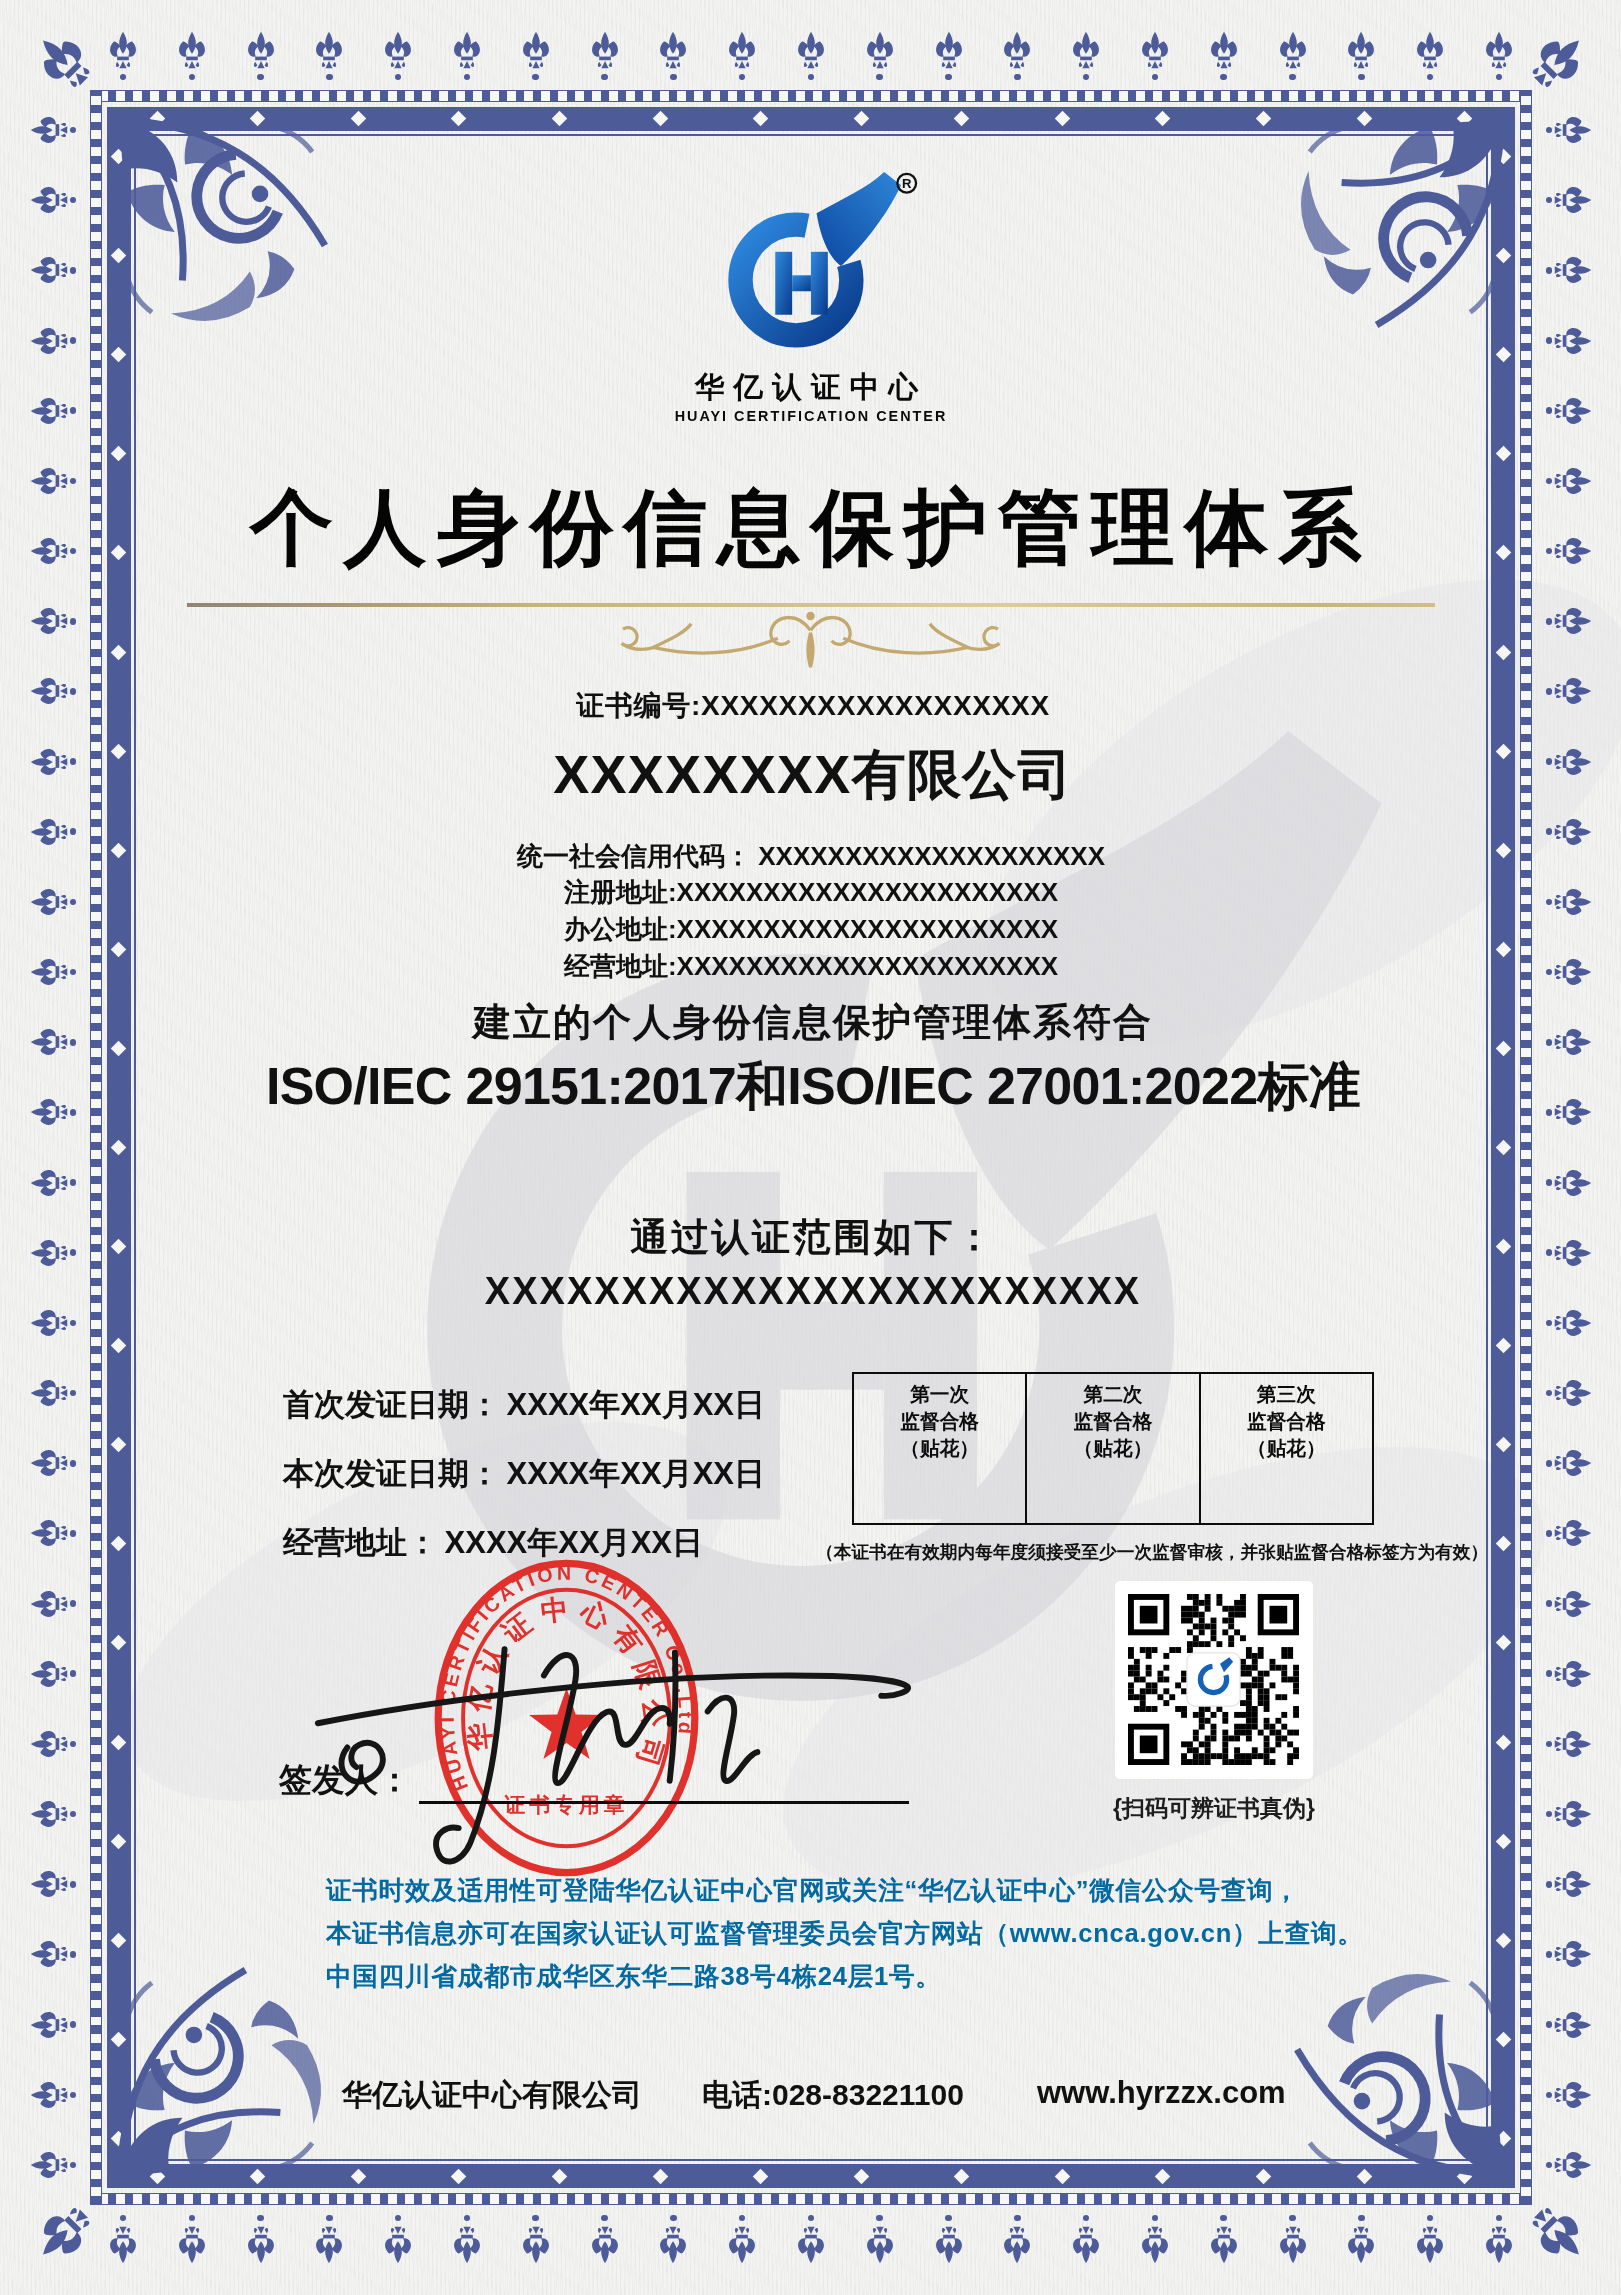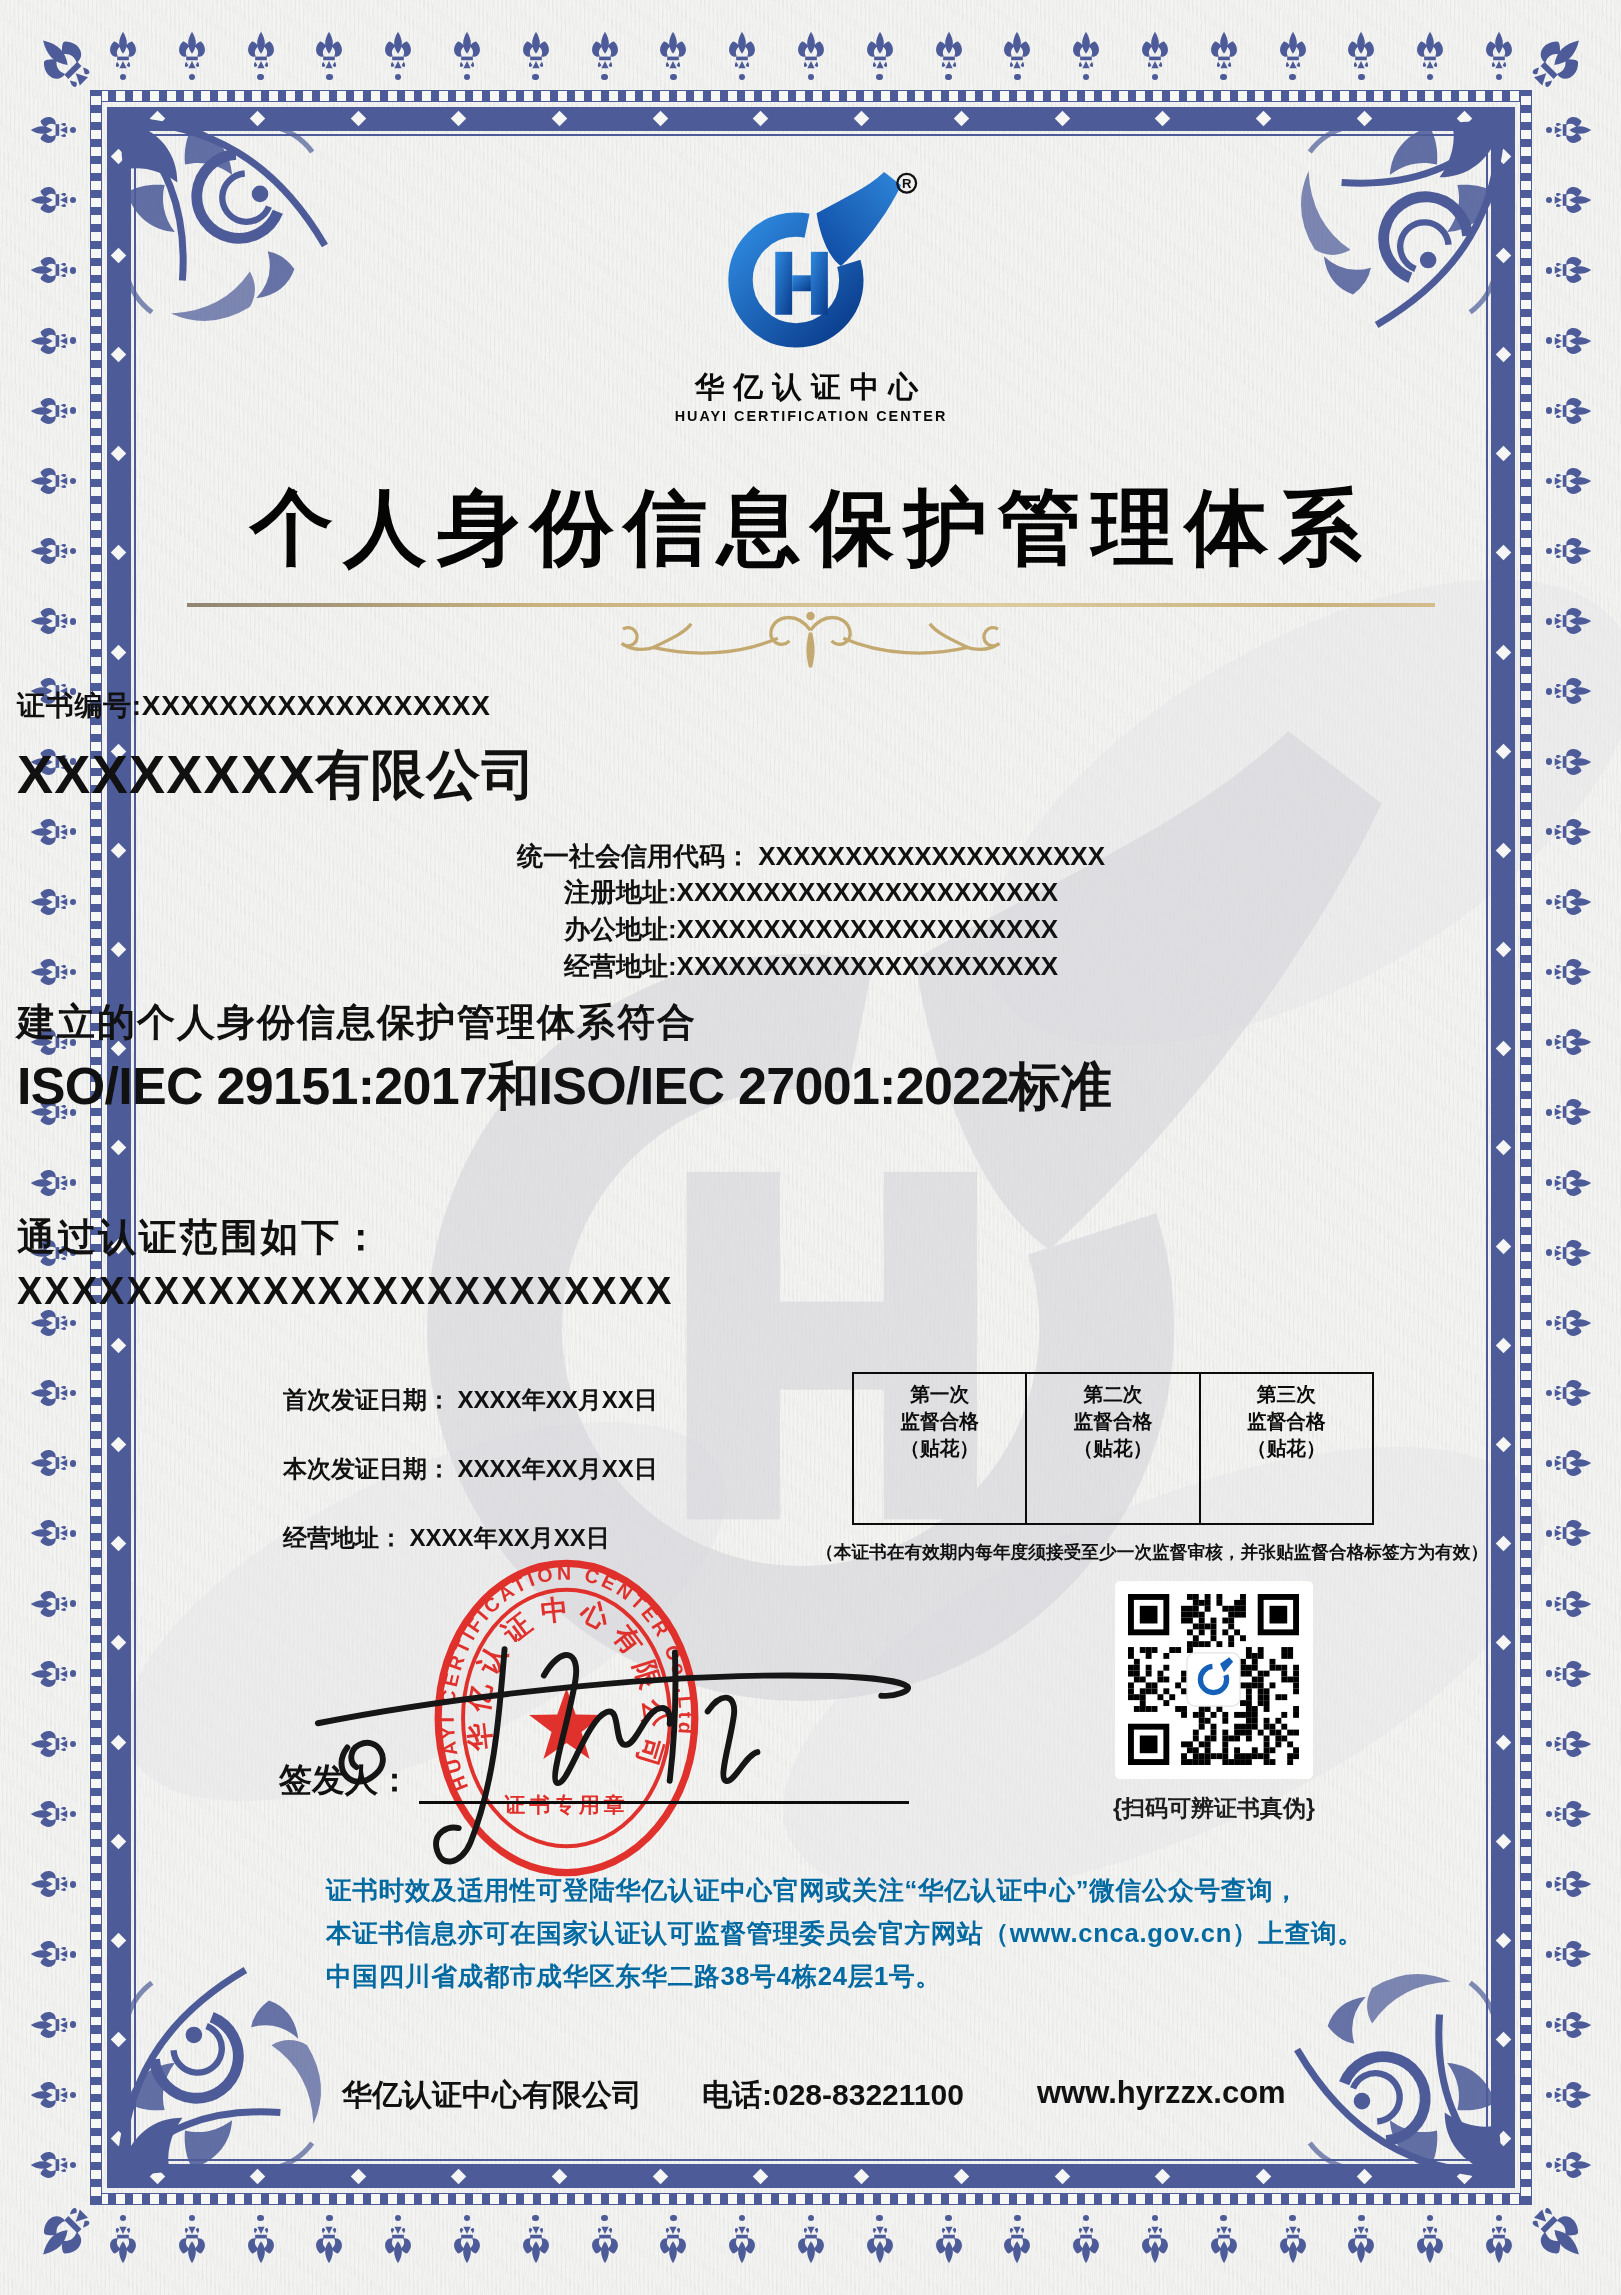--- a/index.html
+++ b/index.html
@@ -38,29 +38,29 @@
   #inner-line{position:absolute;left:134px;top:134px;right:134px;bottom:134px;border:2px solid #4d5c99;}
   .corner-orn{position:absolute;width:229px;height:229px;}
   
   #logo-svg{position:absolute;left:702px;top:172px;width:216px;}
   #logo-cn{position:absolute;left:0;right:0;top:368px;text-align:center;font-size:29.5px;font-weight:800;letter-spacing:9.2px;color:#0b0b0b;}
   #logo-en{position:absolute;left:0;right:0;top:408px;text-align:center;font-size:14.4px;font-weight:800;letter-spacing:2px;color:#0b0b0b;}
   #title{position:absolute;left:0;right:0;top:473px;text-align:center;font-size:83px;font-weight:900;letter-spacing:10.5px;color:#050505;}
   #gold-line{position:absolute;left:187px;top:603px;width:1248px;height:3.9px;background:linear-gradient(90deg,#8f8573,#c9b27e 28%,#ddcba0 65%,#c9b27e 90%,#d3bd8d);}
   #flourish{position:absolute;left:581px;top:608px;width:459px;height:63px;}
   
-  .center-line{position:absolute;left:17px;right:0;text-align:left;white-space:nowrap;}
+  .center-line{position:absolute;left:4px;right:0;text-align:center;white-space:nowrap;}
   #cert-no{top:687px;font-size:28px;font-weight:800;letter-spacing:0.7px;}
   #company{top:739px;font-size:54px;font-weight:900;letter-spacing:1.3px;}
   .info-line{position:absolute;left:0;right:0;text-align:center;font-size:26px;font-weight:700;white-space:nowrap;}
   #conform{top:997px;font-size:38px;font-weight:900;letter-spacing:2px;}
   #standard{top:1052px;font-size:52px;font-weight:900;letter-spacing:-0.7px;}
   #scope-head{top:1212px;font-size:38px;font-weight:900;letter-spacing:2.6px;}
   #scope-val{top:1270px;font-size:38px;font-weight:700;letter-spacing:2px;}
-  .date-row{position:absolute;left:283px;font-size:24px;font-weight:900;white-space:nowrap;}
+  .date-row{position:absolute;left:283px;font-size:31px;font-weight:900;white-space:nowrap;}
   .date-row .dval{margin-left:6.6px;}
   
   #sup-box{position:absolute;left:852px;top:1372px;width:518px;height:149px;border:2.6px solid #0c0c0c;display:flex;}
   .sup-cell{flex:1;border-right:2.6px solid #0c0c0c;display:flex;flex-direction:column;justify-content:flex-start;align-items:center;padding:6.6px 0;}
   .sup-cell:last-child{border-right:none;}
   .sup-cell div{font-size:19.7px;font-weight:800;color:#0c0c0c;}
   #sup-note{position:absolute;left:816px;top:1540px;width:590px;text-align:center;font-size:17.7px;font-weight:800;white-space:nowrap;}
   
   #seal{position:absolute;left:429px;top:1554px;width:275px;height:328px;opacity:.93;}
   #signature{position:absolute;left:308px;top:1613px;width:629px;height:286px;}

